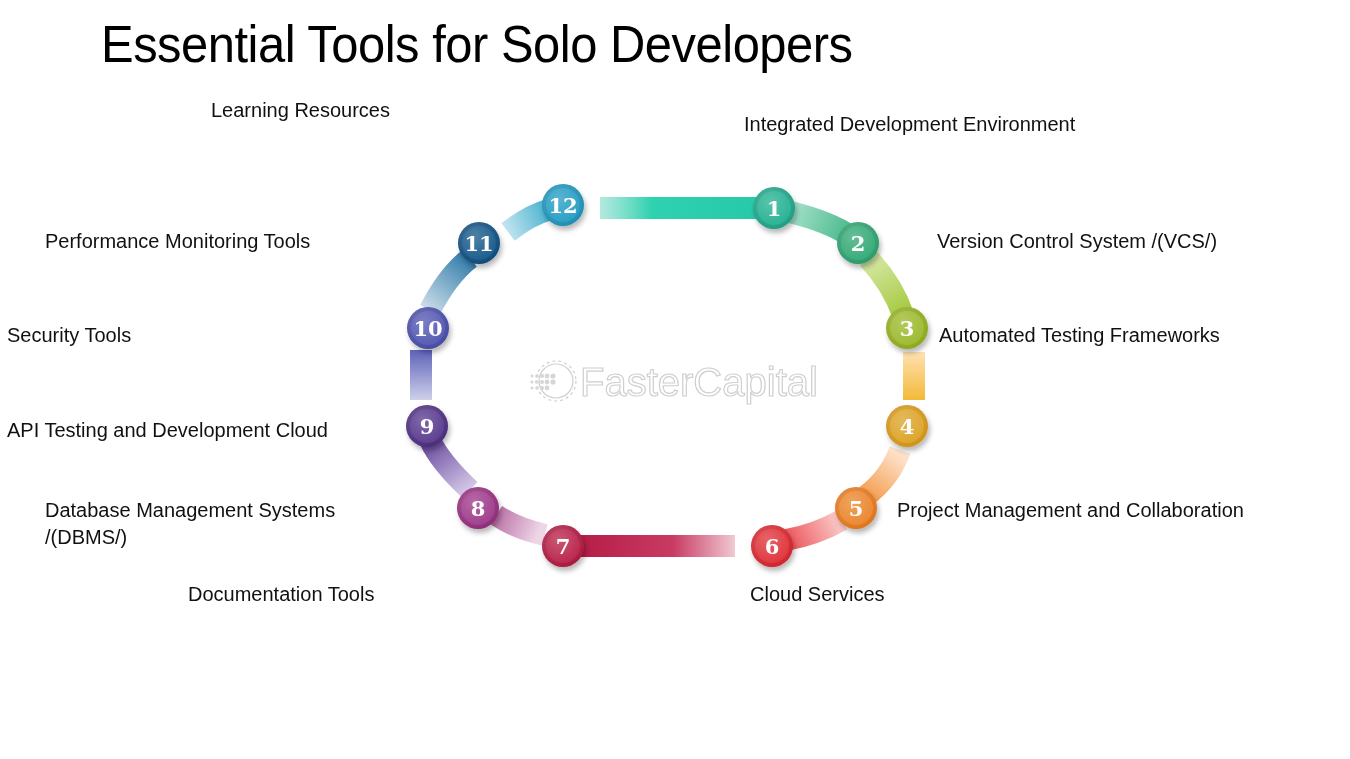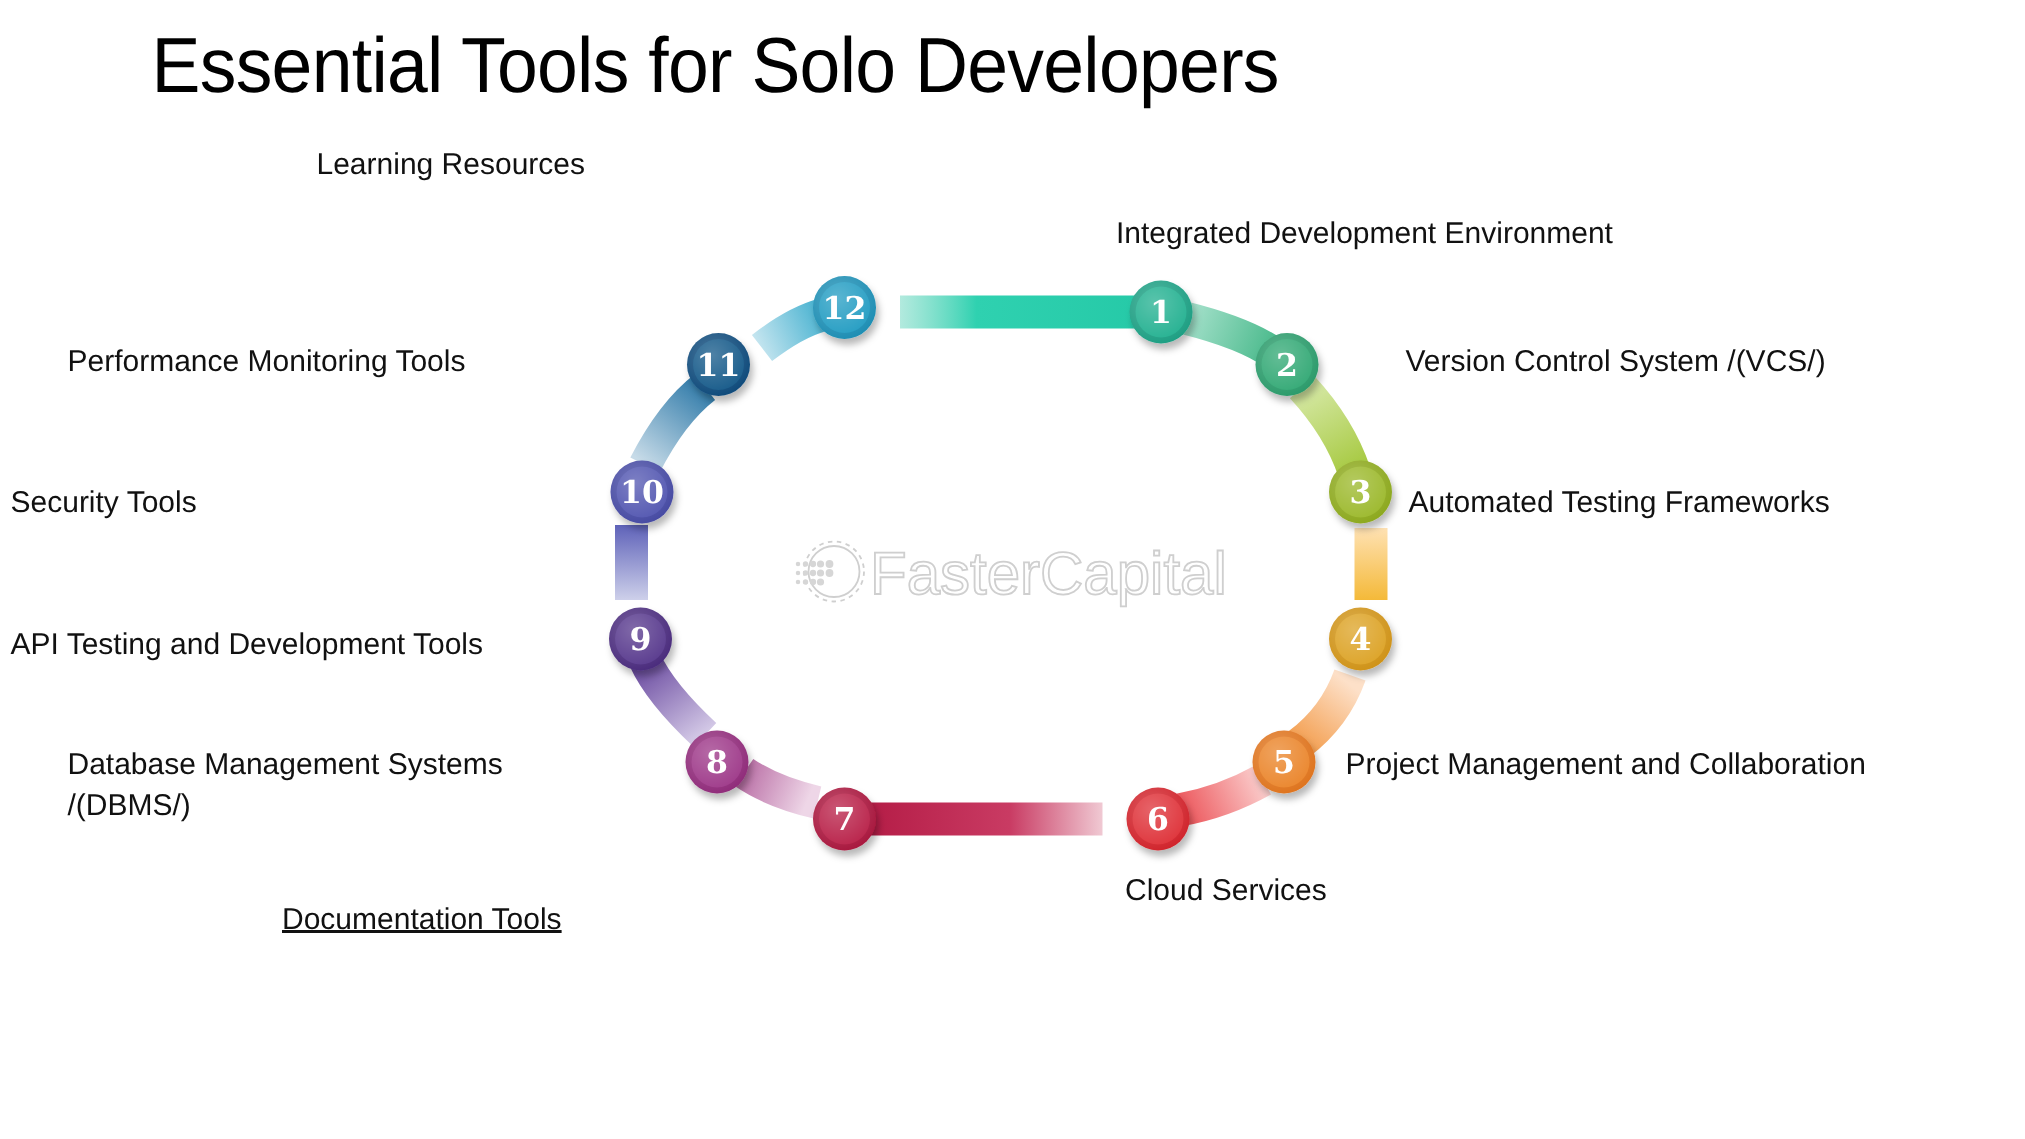--- a/index.html
+++ b/index.html
@@ -202,46 +202,46 @@
         <circle cx="27" cy="26" r="2.6"></circle>
       <circle cx="6" cy="32" r="1.5"></circle>
         <circle cx="11" cy="32" r="1.8"></circle>
         <circle cx="16" cy="32" r="2.1"></circle>
         <circle cx="21" cy="32" r="2.4"></circle>
     </g>
   </g>
   <text class="wm-text" x="54" y="40">FasterCapital</text>
 </svg>
 
-<div class="label" style="left:744px; top:111px;margin-top:32px;">
+<div class="label" style="left:744px; top:111px;">
   <div>Integrated Development Environment</div>
 </div>
 <div class="label" style="left:917px; top:228px;margin-left:20px;">
   <div>Version Control System /(VCS/)</div>
 </div>
 <div class="label" style="left:939px; top:322px;">
   <div>Automated Testing Frameworks</div>
 </div>
 <div class="label" style="left:939px; top:419px;">
 </div>
 <div class="label" style="left:897px; top:497px;">
   <div>Project Management and Collaboration</div>
 </div>
 <div class="label" style="left:750px; top:581px;">
   <div>Cloud Services</div>
 </div>
-<div class="label" style="left:188px; top:600px;text-decoration:underline;">
+<div class="label" style="left:188px; top:581px;">
   <div>Documentation Tools</div>
 </div>
 <div class="label" style="left:45px; top:497px;">
   <div>Database Management Systems</div>
   <div>/(DBMS/)</div>
 </div>
 <div class="label" style="left:7px; top:417px;">
-  <div>API Testing and Development Tools</div>
+  <div>API Testing and Development Cloud</div>
 </div>
 <div class="label" style="left:7px; top:322px;">
   <div>Security Tools</div>
 </div>
 <div class="label" style="left:29px; top:228px;margin-left:16px;">
   <div>Performance Monitoring Tools</div>
 </div>
 <div class="label" style="left:211px; top:97px;">
   <div>Learning Resources</div>
 </div>

